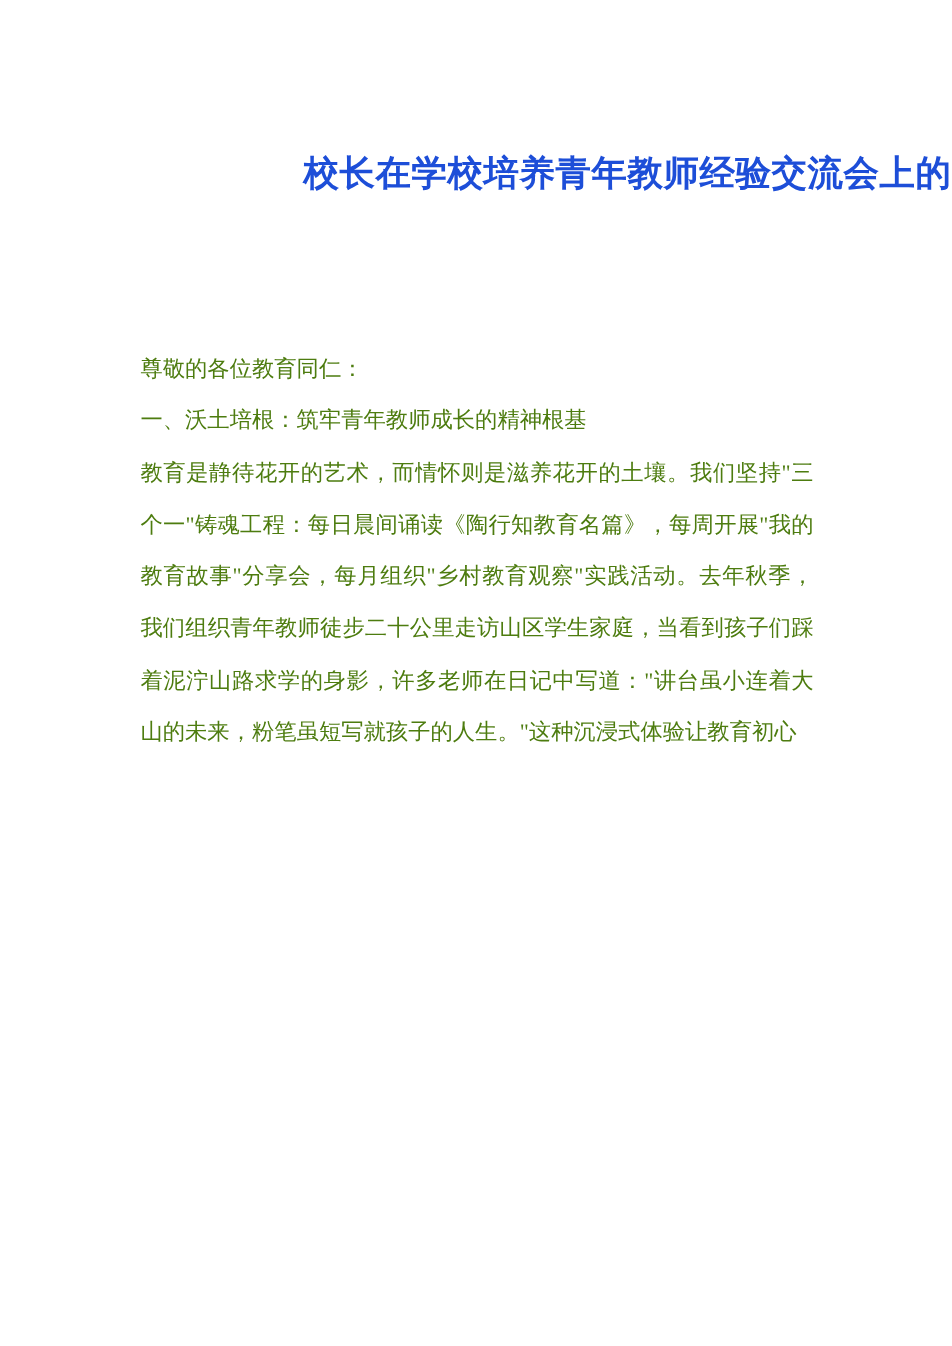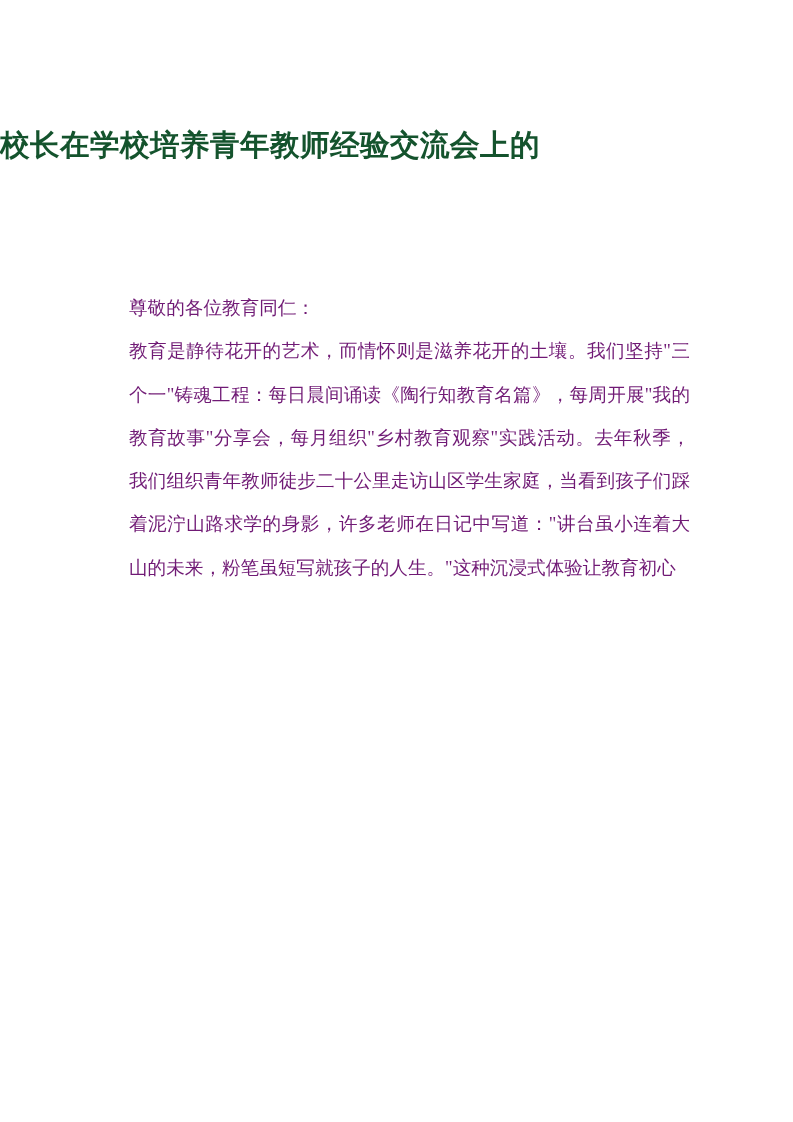--- a/index.html
+++ b/index.html
@@ -14,50 +14,51 @@
     background: #ffffff;
     overflow: hidden;
     font-family: "Liberation Serif", serif;
     color: #000000;
   }
   .doc-title {
     position: absolute;
     top: 122px;
     left: 0;
     width: 793px;
-    text-align: left;
+    text-align: right;
     font-weight: 700;
     font-size: 29.5px;
     line-height: 47px;
     letter-spacing: 0.5px;
-    color: #14532d;
+    color: #1d4ed8;
   }
   .doc-body {
     position: absolute;
     top: 286px;
-    left: 129px;
+    left: 117px;
     width: 561px;
     font-size: 18.6px;
     line-height: 43.3px;
     text-align: justify;
     text-justify: inter-ideograph;
-    color: #701a75;
+    color: #4d7c0f;
   }
   .doc-body p {
     margin: 0;
     padding: 0;
   }
 </style>
 </head>
 <body>
 
 <div class="page">
 
   <div class="doc-title">
     <div>校长在学校培养青年教师经验交流会上的</div>
   </div>
 
   <div class="doc-body">
     <p>尊敬的各位教育同仁：</p>
+    <p>一、沃土培根：筑牢青年教师成长的精神根基</p>
     <p>教育是静待花开的艺术，而情怀则是滋养花开的土壤。我们坚持"三个一"铸魂工程：每日晨间诵读《陶行知教育名篇》，每周开展"我的教育故事"分享会，每月组织"乡村教育观察"实践活动。去年秋季，我们组织青年教师徒步二十公里走访山区学生家庭，当看到孩子们踩着泥泞山路求学的身影，许多老师在日记中写道："讲台虽小连着大山的未来，粉笔虽短写就孩子的人生。"这种沉浸式体验让教育初心</p>
   </div>
 
 </div>
 
 </body></html>

